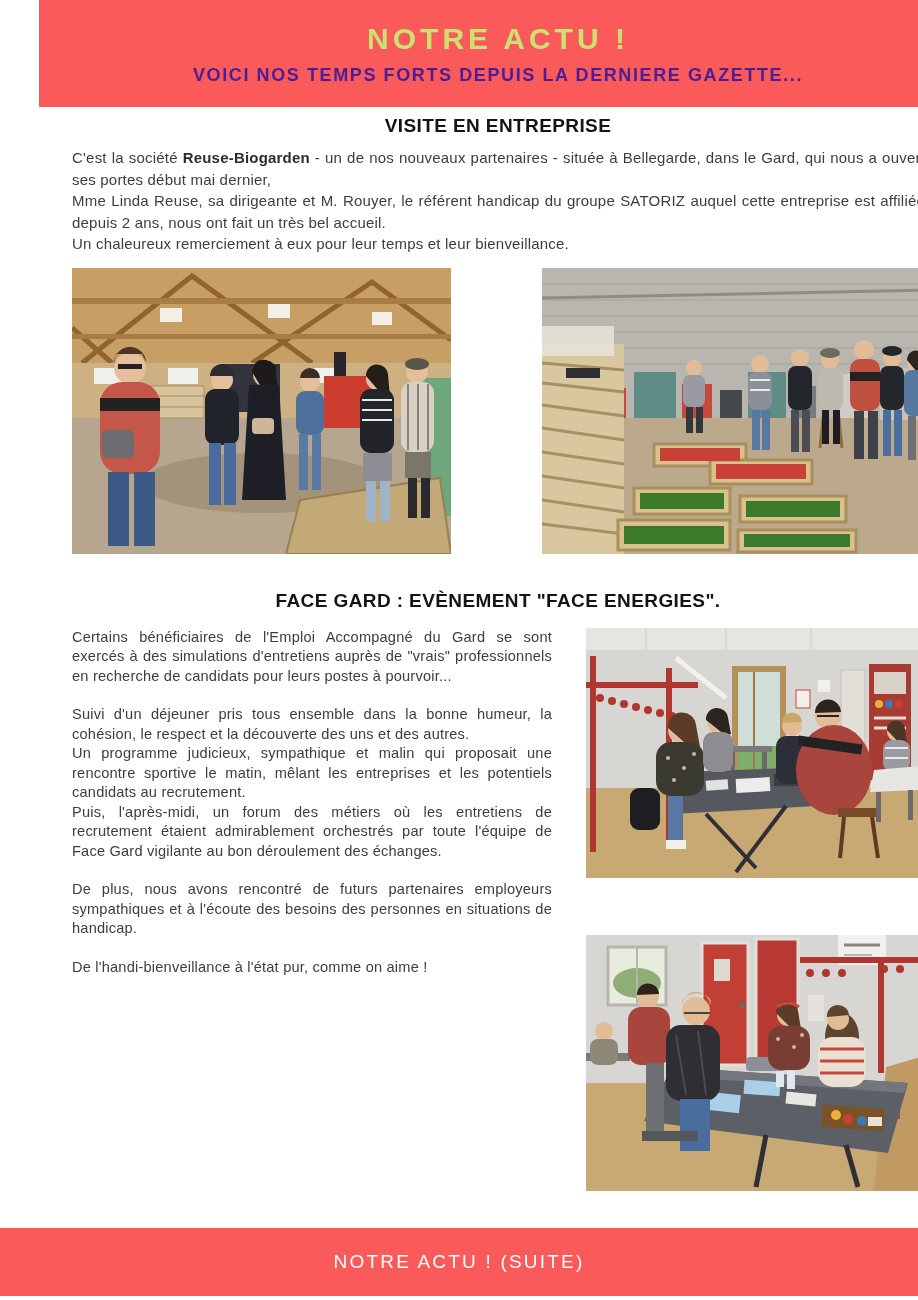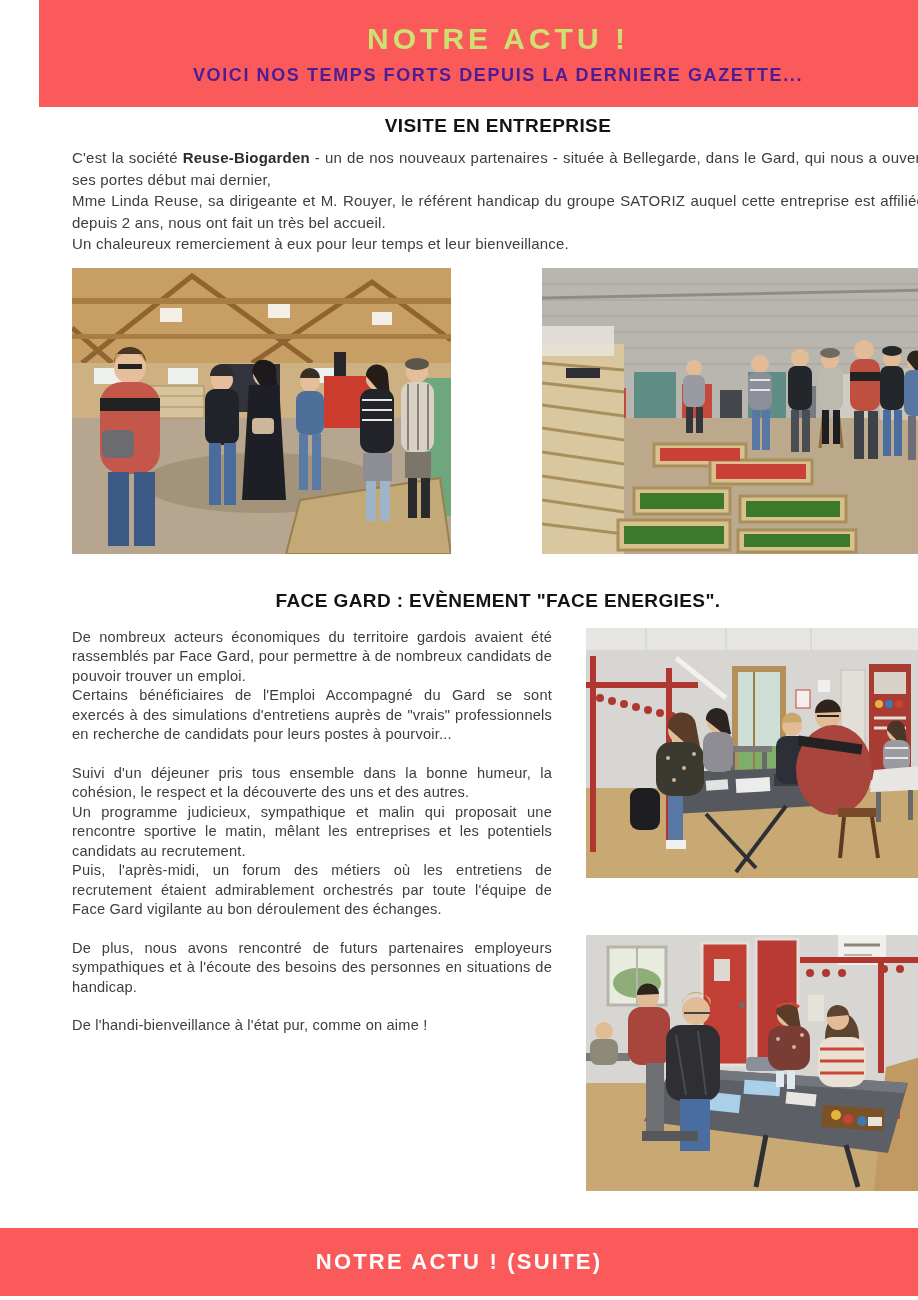--- a/index.html
+++ b/index.html
@@ -20,21 +20,21 @@
     margin:0; color:#cde172; font-size:30px; font-weight:700; letter-spacing:4px;
   }
   .banner-sub {
     margin:0; color:#4c1d95; font-size:18px; font-weight:700; letter-spacing:1.6px;
   }
   .banner-bottom {
     position:absolute; left:0; top:1228px; width:918px; height:68px;
     background:#fb5a5a; display:flex; align-items:center; justify-content:center;
   }
   .banner-bottom-title {
-    color:#ffffff; font-size:22px; font-weight:700; letter-spacing:2.2px;
+    color:#ffffff; font-size:19px; font-weight:400; letter-spacing:2.2px;
   }
   
   .section-heading {
     margin:0; text-align:center; color:#141414;
     font-size:19px; font-weight:800; letter-spacing:0.4px;
   }
   .h-visite { margin-top:8px; }
   .h-face   { margin-top:36px; }
   
   .intro {
@@ -240,21 +240,20 @@
       </svg>
     </span>
   </div>
 
   <h2 class="section-heading h-face">FACE GARD : EVÈNEMENT "FACE ENERGIES".</h2>
 
   <div class="face-cols">
 
     <div class="face-text">
       <div class="tblock">
-        <p>De nombreux acteurs économiques du territoire gardois avaient été rassemblés par Face Gard, pour permettre à de nombreux candidats de pouvoir trouver un emploi.</p>
         <p>Certains bénéficiaires de l'Emploi Accompagné du Gard se sont exercés à des simulations d'entretiens auprès de "vrais" professionnels en recherche de candidats pour leurs postes à pourvoir...</p>
       </div>
       <div class="tblock">
         <p>Suivi d'un déjeuner pris tous ensemble dans la bonne humeur, la cohésion, le respect et la découverte des uns et des autres.</p>
         <p>Un programme judicieux, sympathique et malin qui proposait une rencontre sportive le matin, mêlant les entreprises et les potentiels candidats au recrutement.</p>
         <p>Puis, l'après-midi, un forum des métiers où les entretiens de recrutement étaient admirablement orchestrés par toute l'équipe de Face Gard vigilante au bon déroulement des échanges.</p>
       </div>
       <div class="tblock">
         <p>De plus, nous avons rencontré de futurs partenaires employeurs sympathiques et à l'écoute des besoins des personnes en situations de handicap.</p>
       </div>

